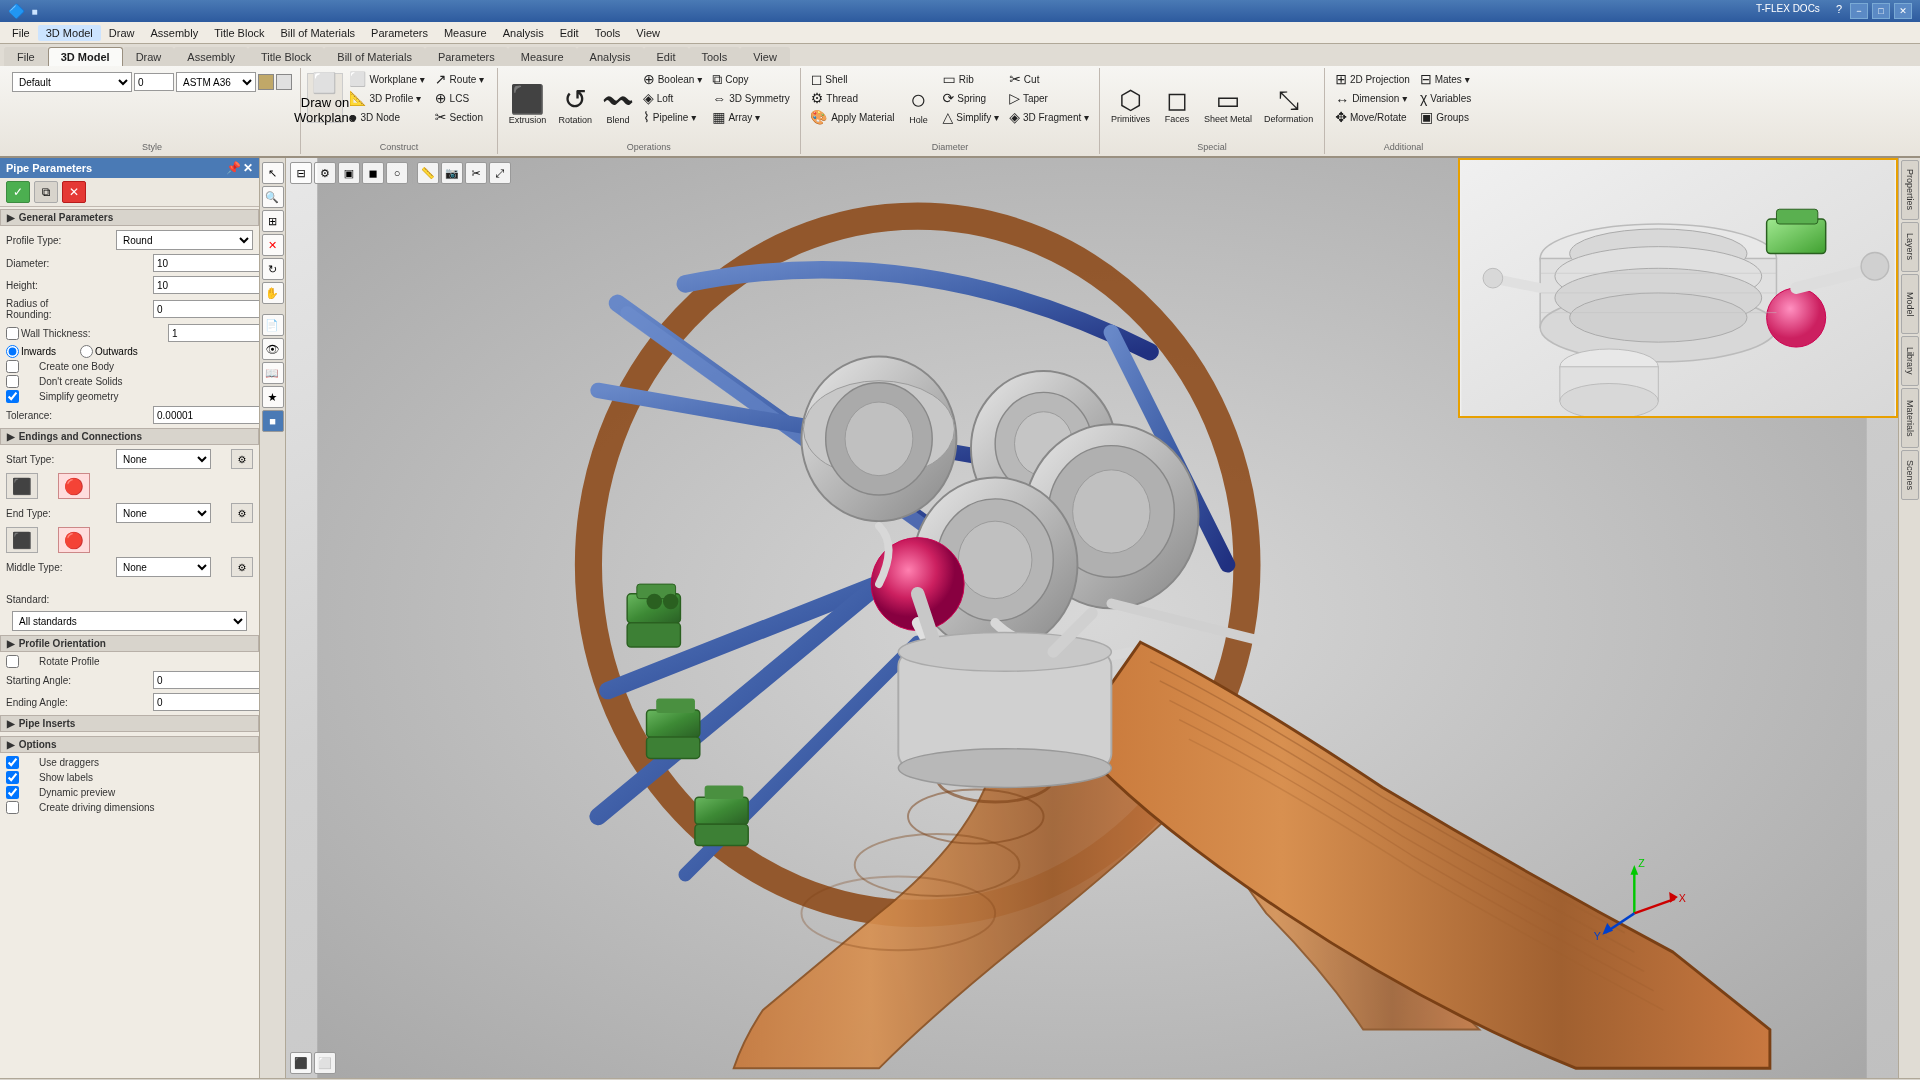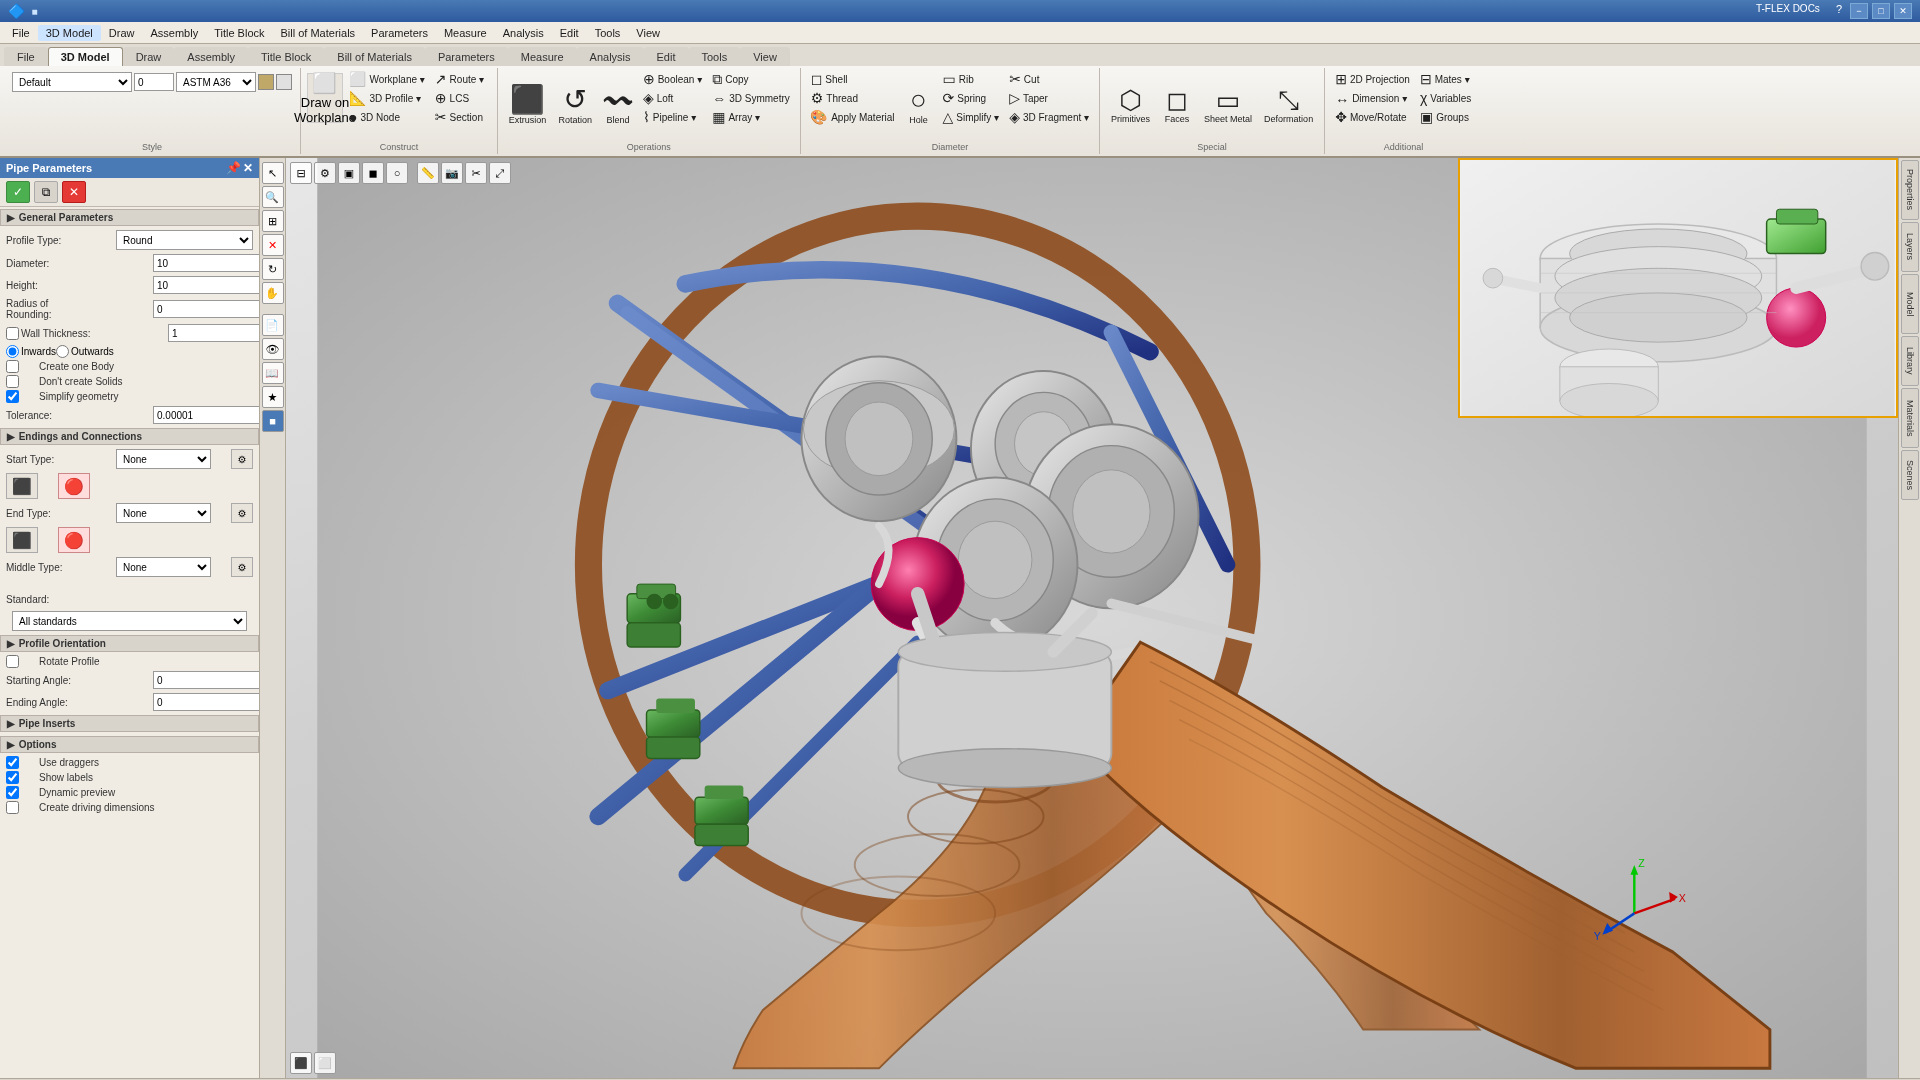--- a/index.html
+++ b/index.html
@@ -232,21 +232,21 @@
       display: flex;
       align-items: center;
       padding: 1px 6px;
       gap: 20px;
       font-size: 10px;
       color: #333;
     }
     .radio-row {
       display: flex;
       align-items: center;
-      gap: 0;
+      gap: 24px;
       padding: 1px 6px;
       font-size: 10px;
     }
     .icon-box { width: 32px; height: 26px; border: 1px solid #aaa; background: #e8e4dc; display: flex; align-items: center; justify-content: center; cursor: pointer; font-size: 16px; }
     .icon-box.red { background: #ffdddd; border-color: #cc8888; }
 
     
     #viewport-area {
       flex: 1;
       background: #c8c8c8;

